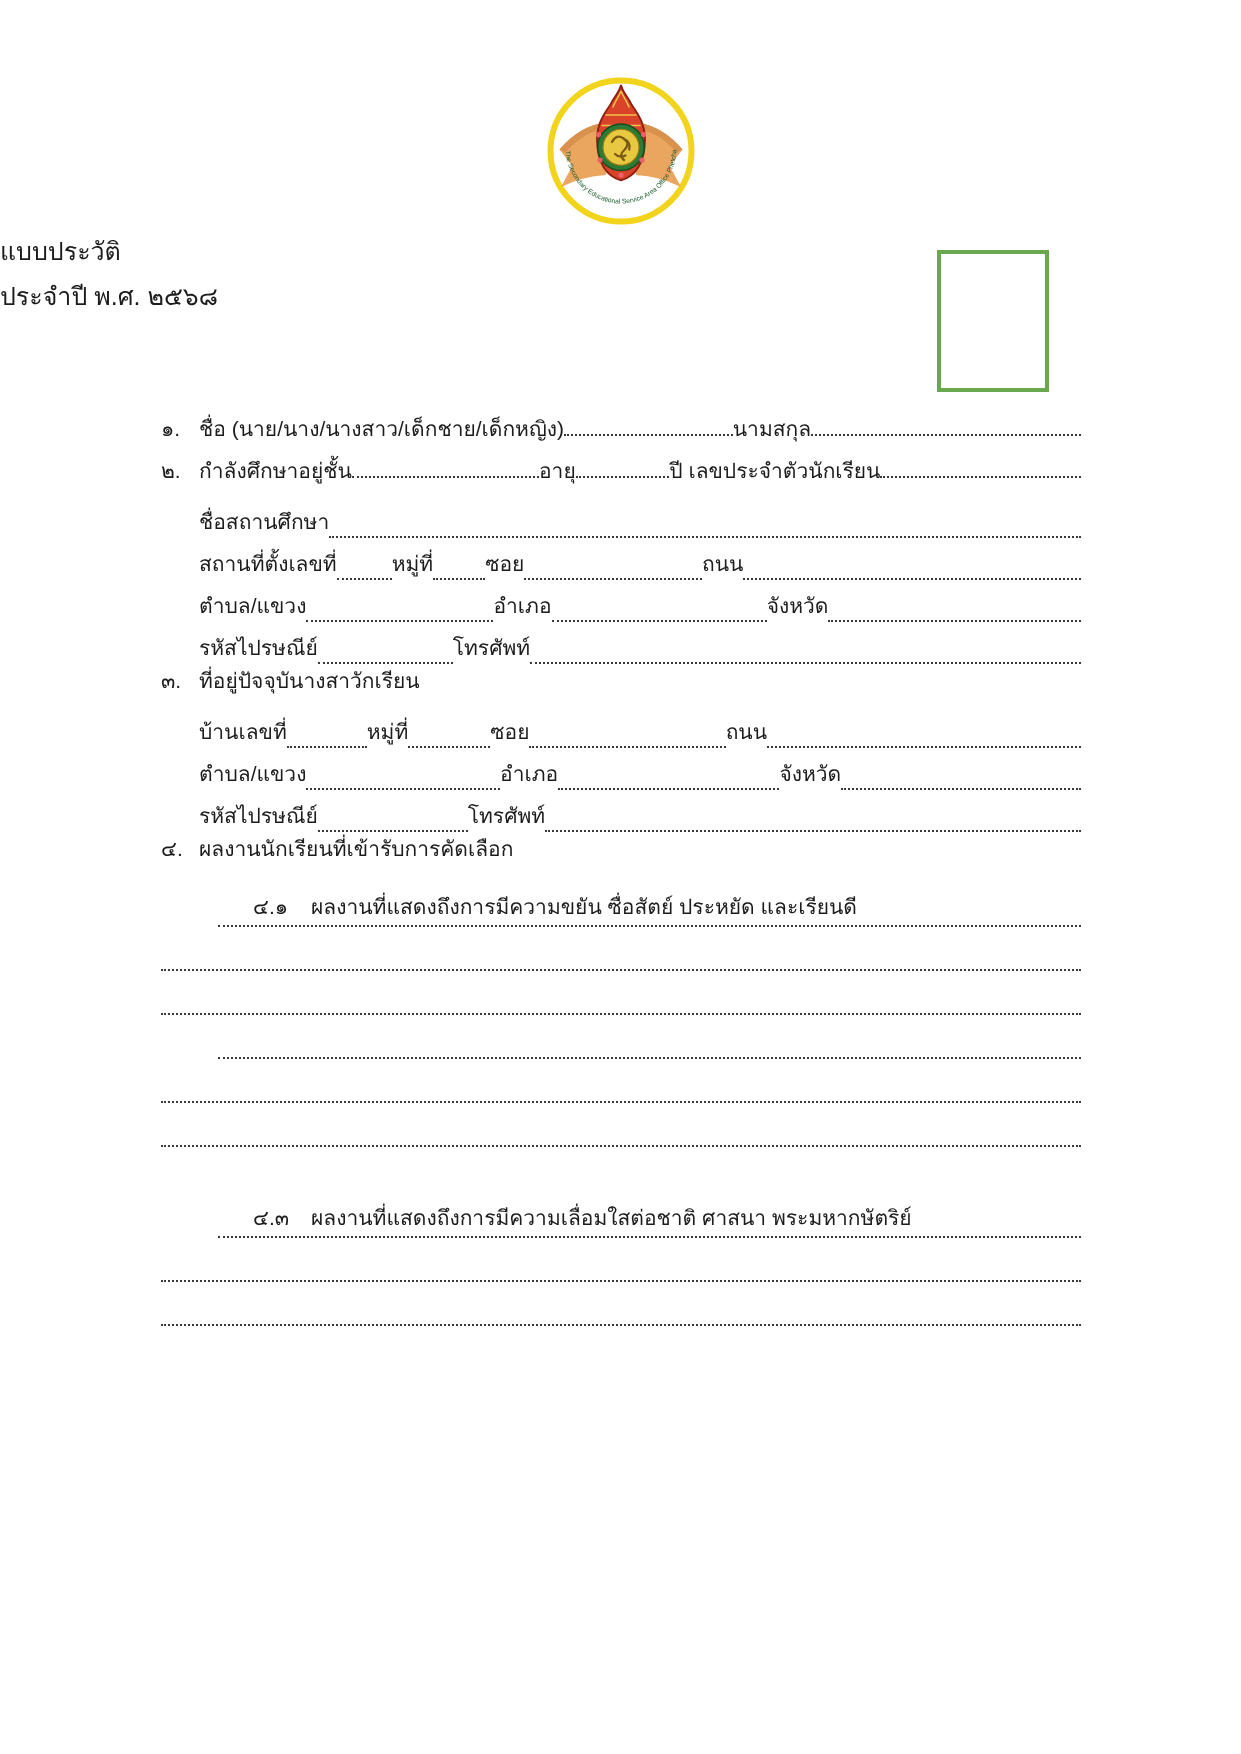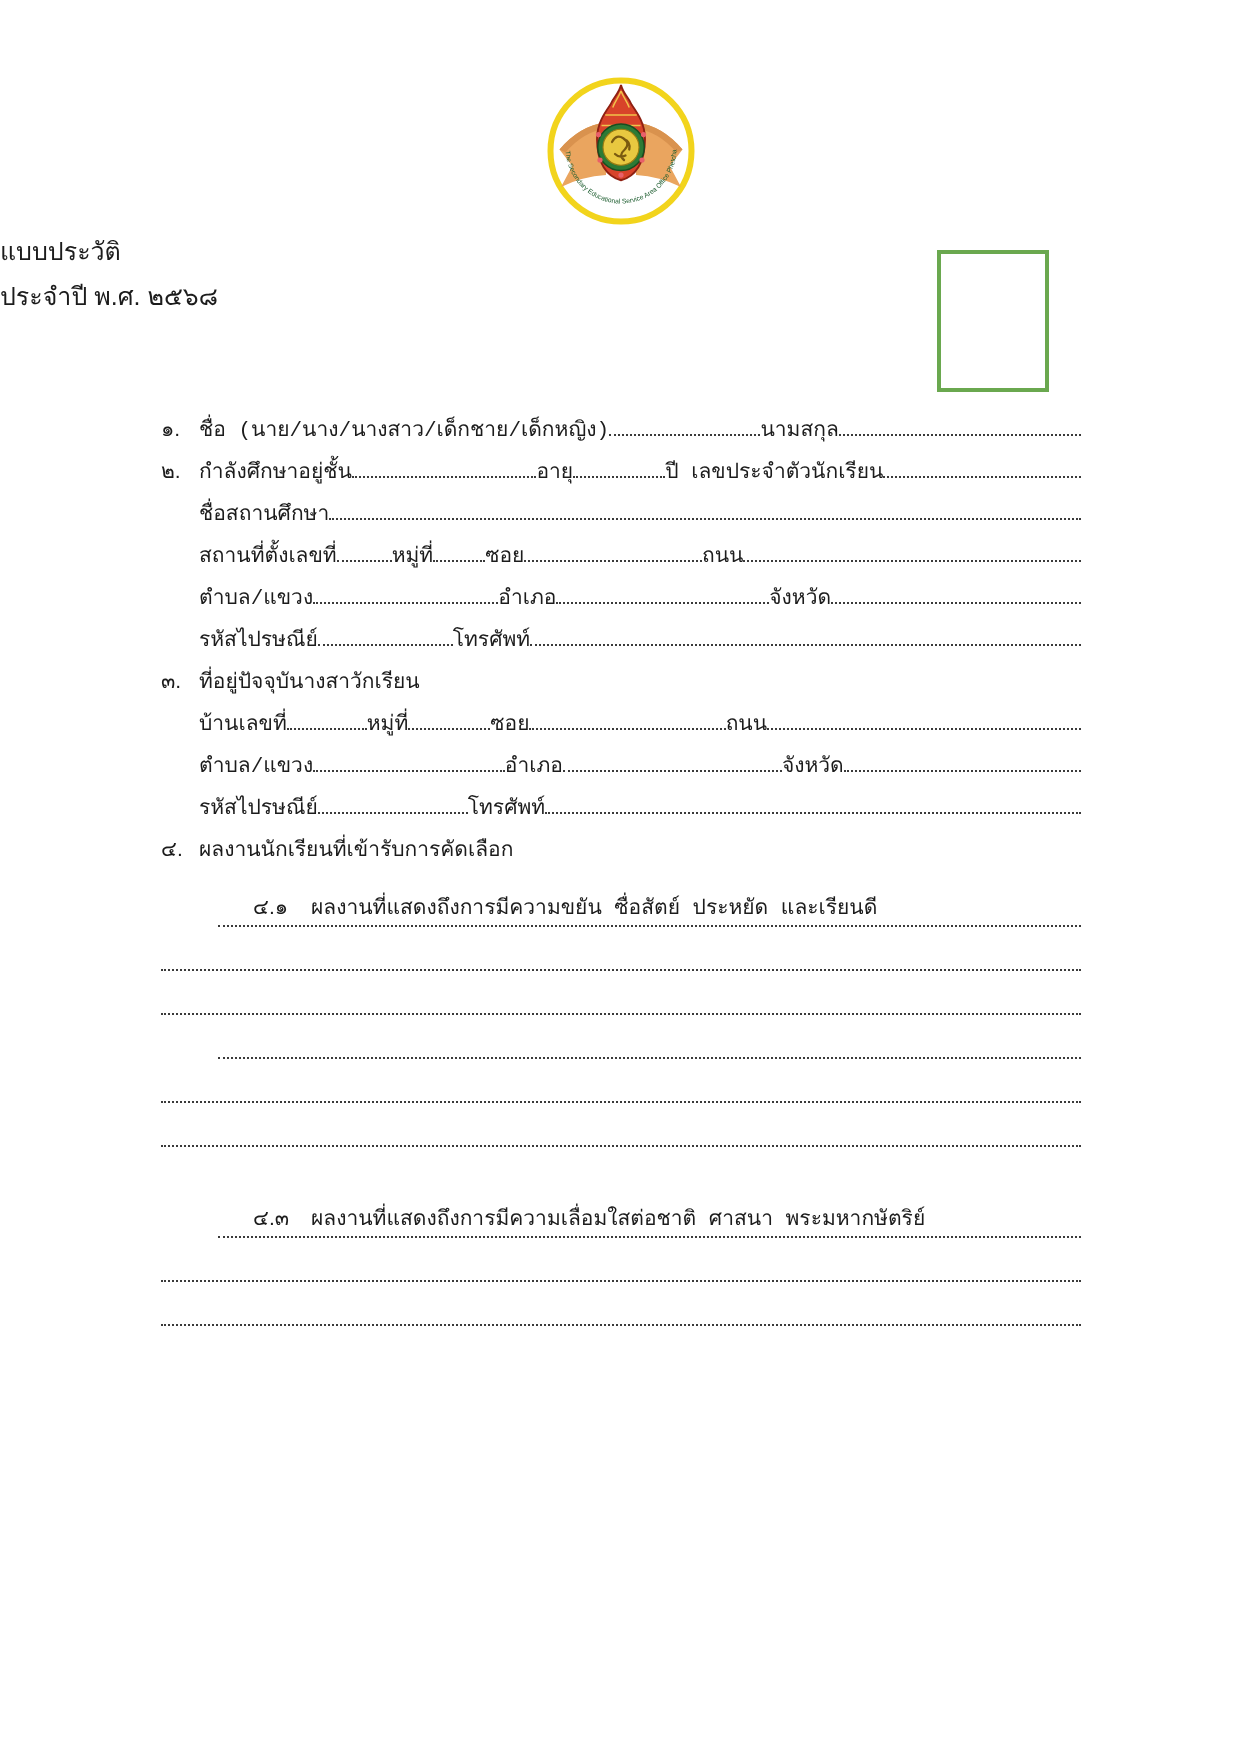--- a/index.html
+++ b/index.html
@@ -7,27 +7,27 @@
     width:1241px;height:1754px;position:relative;background:#ffffff;
     font-family:"Liberation Sans",sans-serif;color:#1c1c1c;overflow:hidden;
   }
   .logo-wrap{position:absolute;top:76px;left:0;width:100%;display:flex;justify-content:center;}
   .header{position:absolute;top:216px;left:0;width:100%;text-align:left;margin-top:13px;}
   .header .hline{height:45px;line-height:45px;font-size:25px;white-space:nowrap;}
   .photo-box{position:absolute;top:250px;left:937px;width:104px;height:134px;border:4px solid #6aa84f;background:#ffffff;}
   .form{position:absolute;top:412px;left:161px;right:160px;}
   .row{display:flex;align-items:baseline;height:42px;font-size:21px;white-space:nowrap;}
   .row .no{flex:none;width:38px;}
-  .row.plain{padding-left:38px;}
+  .row.plain{padding-left:38px;align-items:flex-end;}
   .row.item-4{height:46px;}
   .row.sub{height:47px;padding-left:92px;}
   .row.sub .no{width:58px;margin-top:12px;}
   .row.dots-indent{height:44px;padding-left:57px;}
   .row.dots-full{height:44px;}
-  .lbl{flex:none;font-family:Liberation Mono, monospace;}
+  .lbl{flex:none;}
   .dots{display:inline-block;height:0;border-bottom:2px dotted #3a3a3a;min-width:10px;}
   .dots.fixed{flex:none;}
   .dots.fill{flex-grow:1;flex-shrink:1;}
 </style>
 </head>
 <body>
 
 <div class="logo-wrap">
   <svg width="150" height="150" viewBox="0 0 200 200">
     <circle cx="100" cy="100" r="94" fill="#ffffff" stroke="#f2d41c" stroke-width="8"></circle>

